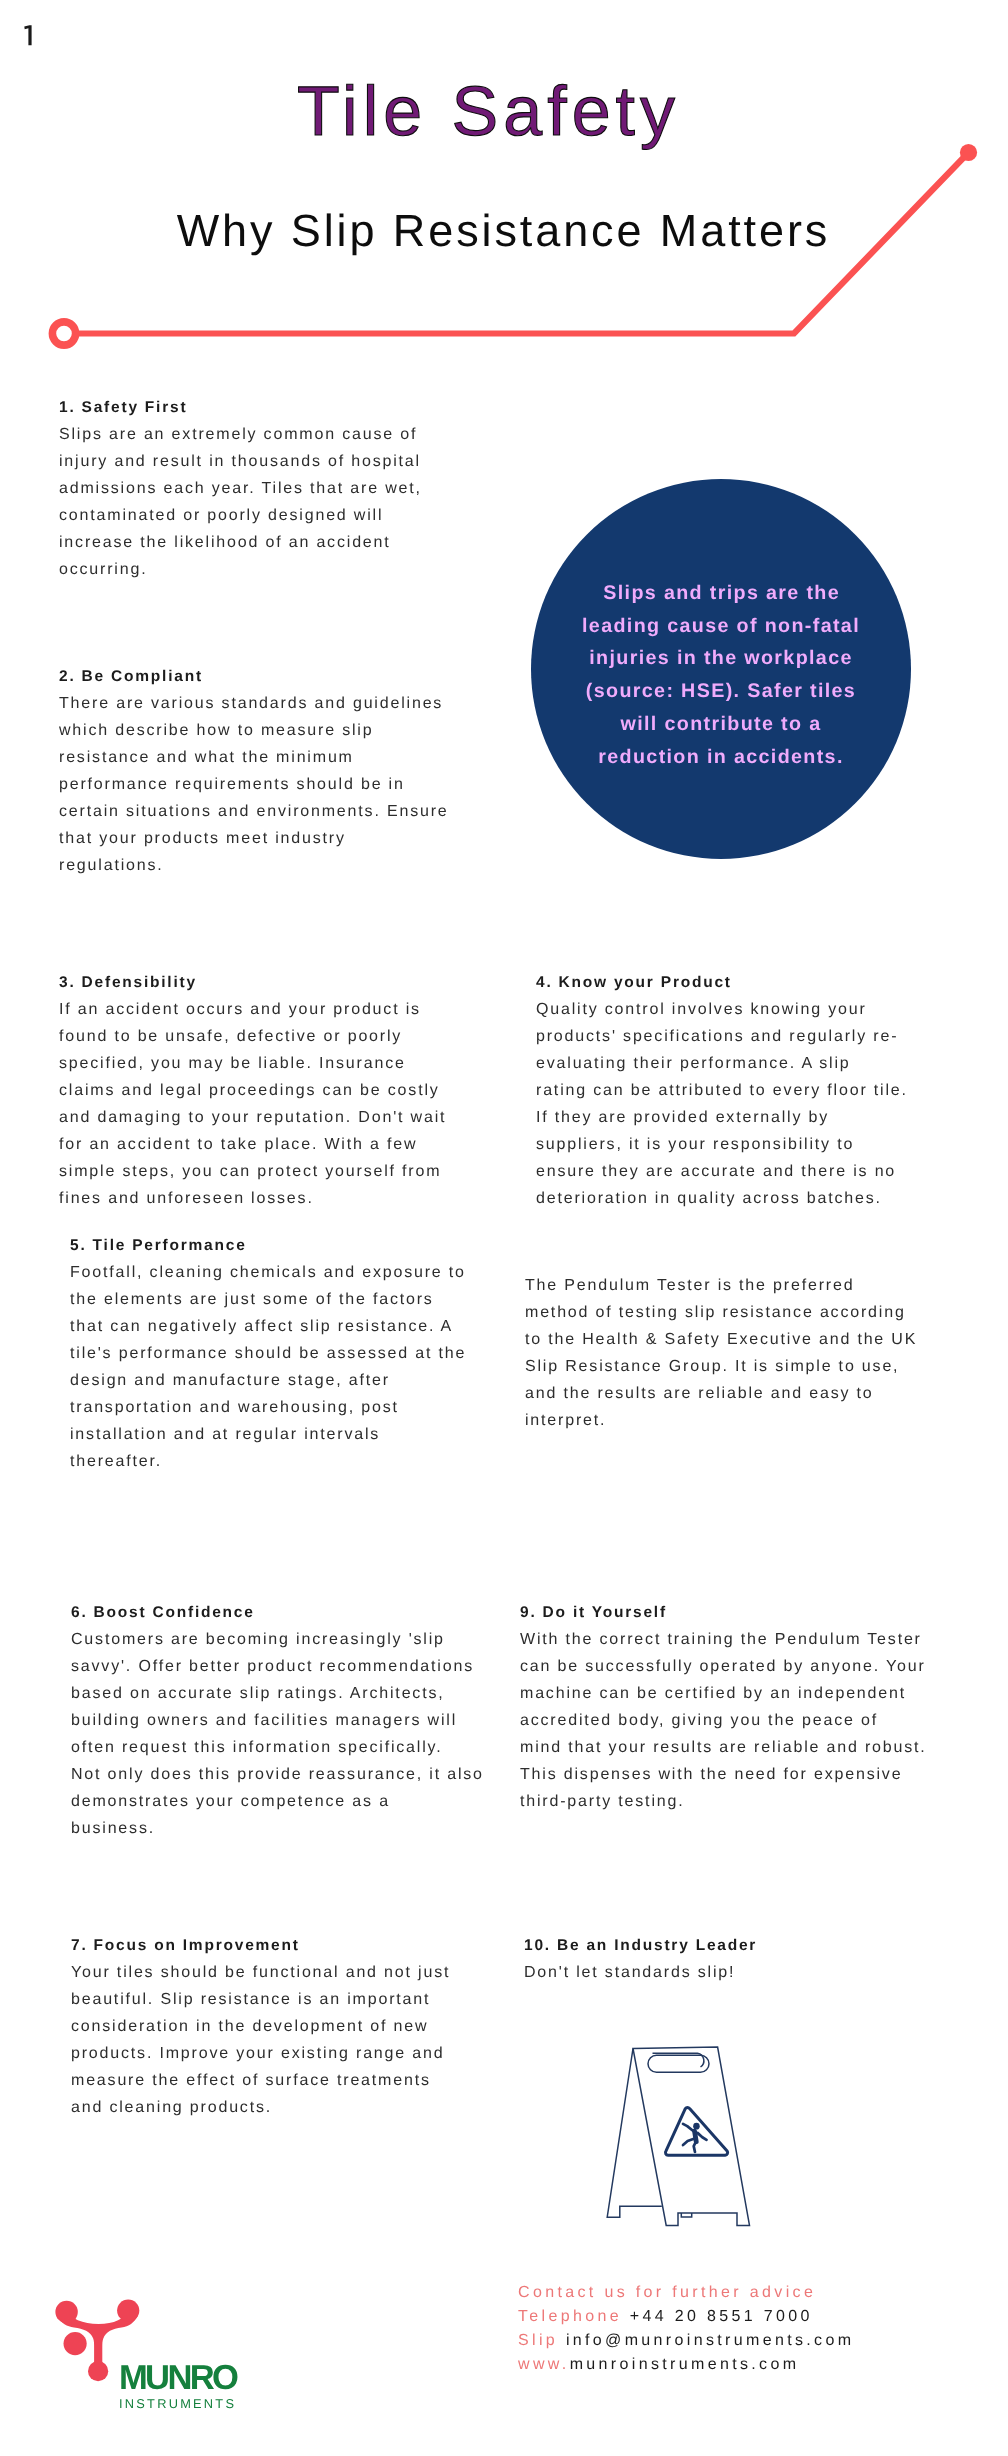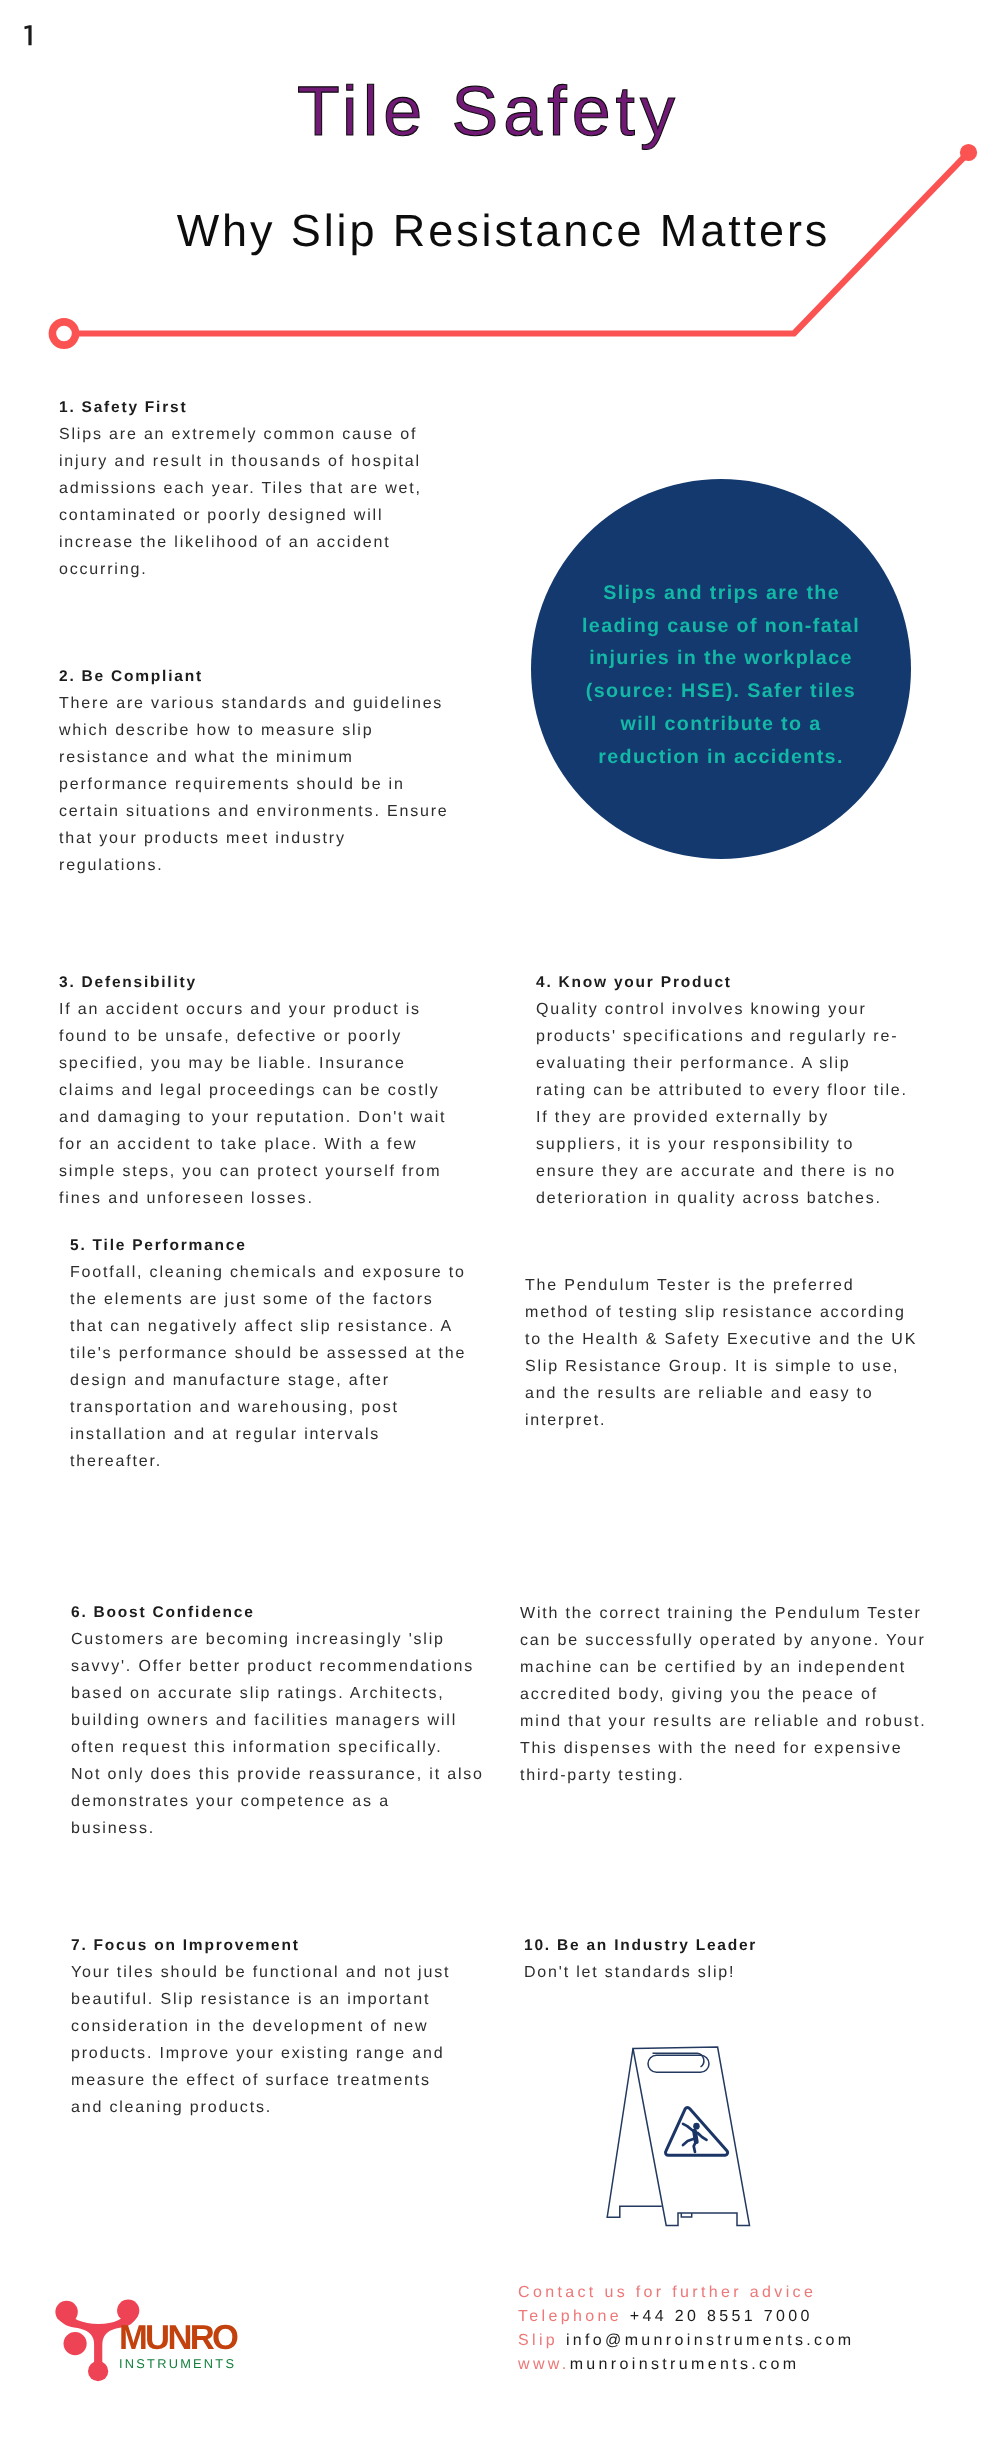--- a/index.html
+++ b/index.html
@@ -7,21 +7,21 @@
   body{width:1008px;height:2456px;font-family:"Liberation Sans",sans-serif;-webkit-font-smoothing:antialiased;text-rendering:geometricPrecision;}
   .page{position:relative;width:1008px;height:2456px;overflow:hidden;background:#fff;}
   .pgnum{position:absolute;left:24px;top:25px;}
   .title{position:absolute;left:0;top:76px;width:972px;text-align:center;font-size:70px;font-weight:400;color:#701a75;-webkit-text-stroke:1.1px #0d0d0d;letter-spacing:5.0px;text-indent:5.0px;line-height:70px;}
   .subtitle{position:absolute;left:0;top:208px;width:1004px;text-align:center;font-size:45px;font-weight:400;color:#0d0d0d;letter-spacing:2.9px;text-indent:2.9px;line-height:45px;}
   svg.deco{position:absolute;left:0;top:0;pointer-events:none;}
   .sec{position:absolute;}
   .sec .h{font-size:15.5px;font-weight:700;color:#1c1c1c;letter-spacing:1.78px;line-height:26px;white-space:nowrap;}
   .sec .b{white-space:nowrap;font-size:16px;font-weight:400;color:#2d2d2d;letter-spacing:1.82px;line-height:27px;}
   .bluecircle{position:absolute;border-radius:50%;background:#13396e;}
-  .bluecircle .ct{position:absolute;left:0;top:calc(50% + 6px);width:100%;transform:translate3d(0,-50%,0);will-change:transform;text-align:center;color:#14b8a6;font-size:19.7px;font-weight:700;line-height:32.7px;letter-spacing:1.35px;text-indent:1.35px;}
+  .bluecircle .ct{position:absolute;left:0;top:calc(50% + 6px);width:100%;transform:translate3d(0,-50%,0);will-change:transform;text-align:center;color:#f0abfc;font-size:19.7px;font-weight:700;line-height:32.7px;letter-spacing:1.35px;text-indent:1.35px;}
   .contact{position:absolute;font-size:16px;line-height:24px;letter-spacing:3.35px;}
   .contact .lbl{color:#ed7878;}
   .contact .val{color:#1c1c1c;}
   .contact > div{white-space:nowrap;will-change:transform;}
   .logo{position:absolute;white-space:nowrap;}
   .logo div{will-change:transform;}
 </style>
 </head>
 <body>
 
@@ -58,20 +58,21 @@
     <div class="b">Footfall, cleaning chemicals and exposure to<br>the elements are just some of the factors<br>that can negatively affect slip resistance. A<br>tile's performance should be assessed at the<br>design and manufacture stage, after<br>transportation and warehousing, post<br>installation and at regular intervals<br>thereafter.</div>
   </div>
   <div class="sec" style="left:525px;top:1271.5px;width:430px;">
     <div class="b">The Pendulum Tester is the preferred<br>method of testing slip resistance according<br>to the Health &amp; Safety Executive and the UK<br>Slip Resistance Group. It is simple to use,<br>and the results are reliable and easy to<br>interpret.</div>
   </div>
   <div class="sec" style="left:71px;top:1599.5px;width:440px;">
     <div class="h">6. Boost Confidence</div>
     <div class="b">Customers are becoming increasingly 'slip<br>savvy'. Offer better product recommendations<br>based on accurate slip ratings. Architects,<br>building owners and facilities managers will<br>often request this information specifically.<br>Not only does this provide reassurance, it also<br>demonstrates your competence as a<br>business.</div>
   </div>
   <div class="sec" style="left:520px;top:1599.5px;width:450px;">
+    <div class="h">9. Do it Yourself</div>
     <div class="b">With the correct training the Pendulum Tester<br>can be successfully operated by anyone. Your<br>machine can be certified by an independent<br>accredited body, giving you the peace of<br>mind that your results are reliable and robust.<br>This dispenses with the need for expensive<br>third-party testing.</div>
   </div>
   <div class="sec" style="left:71px;top:1932.5px;width:430px;">
     <div class="h">7. Focus on Improvement</div>
     <div class="b">Your tiles should be functional and not just<br>beautiful. Slip resistance is an important<br>consideration in the development of new<br>products. Improve your existing range and<br>measure the effect of surface treatments<br>and cleaning products.</div>
   </div>
   <div class="sec" style="left:524px;top:1932.5px;width:430px;">
     <div class="h">10. Be an Industry Leader</div>
     <div class="b">Don't let standards slip!</div>
   </div>
@@ -117,21 +118,21 @@
         C 31.0 28.0 18.0 23.0 13.5 12.0
         Z"></path>
       <circle cx="14.6" cy="15.9" r="11.2"></circle>
       <circle cx="76.2" cy="14.5" r="11.1"></circle>
       <circle cx="46.1" cy="75.2" r="10.1"></circle>
       <circle cx="23.1" cy="47.6" r="11.6"></circle>
     </g>
   </svg>
 
   <div class="logo" style="left:119.4px;top:2322px;">
-    <div style="font-size:34.6px;font-weight:700;color:#c2410c;letter-spacing:-2.7px;line-height:32px;">MUNRO</div>
+    <div style="font-size:34.6px;font-weight:700;color:#15803d;letter-spacing:-2.7px;line-height:32px;margin-top:40px;">MUNRO</div>
     <div style="font-size:12.8px;font-weight:400;color:#15803d;letter-spacing:2.25px;line-height:20px;">INSTRUMENTS</div>
   </div>
 
   <div class="contact" style="left:518px;top:2281px;">
     <div><span class="lbl">Contact us for further advice</span></div>
     <div><span class="lbl">Telephone</span><span> </span><span class="val">+44 20 8551 7000</span></div>
     <div><span class="lbl">Slip</span><span> </span><span class="val">info@munroinstruments.com</span></div>
     <div><span class="lbl">www.</span><span class="val">munroinstruments.com</span></div>
   </div>
 </div>

